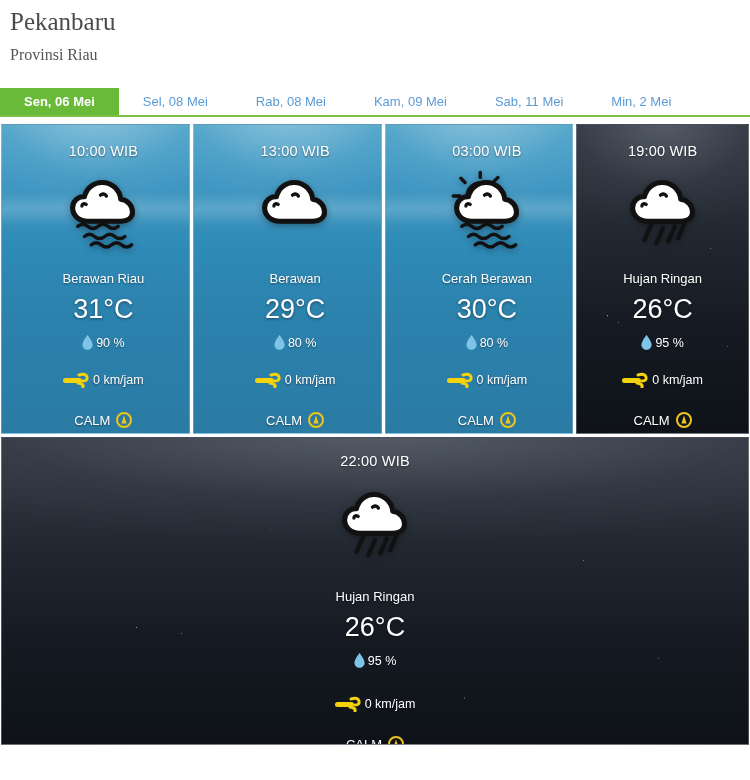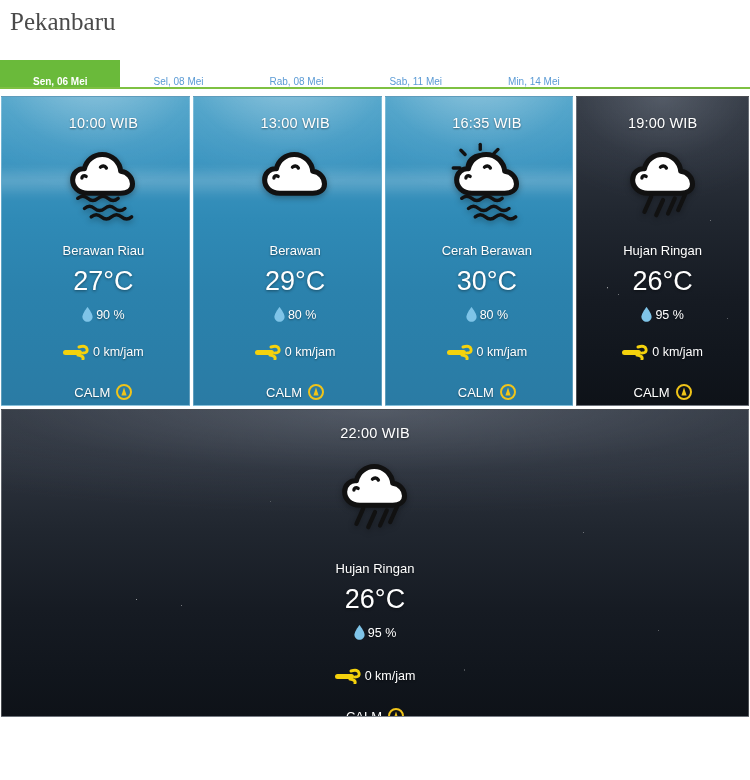--- a/index.html
+++ b/index.html
@@ -33,25 +33,25 @@
   
   .tabbar {
     margin-top: 22px;
     height: 29px;
     display: flex;
     align-items: stretch;
     border-bottom: 2px solid #7ec142;
     padding-left: 0;
   }
   .tab {
-    font-size: 10px;
+    font-size: 13px;
     color: #5b9bd5;
-    padding: 0 33px;
-    display: flex;
-    align-items: flex-end;
+    padding: 0 24px;
+    display: flex;
+    align-items: center;
     justify-content: center;
     white-space: nowrap;
     cursor: pointer;
     background: transparent;
     border: none;
     font-family: "Liberation Sans", sans-serif;
   }
   .tab.active {
     background: #6aba3a;
     color: #ffffff;
@@ -171,56 +171,60 @@
 
   svg { display: block; }
 </style>
 </head>
 <body>
 
 <div class="page">
 
   <div class="header">
     <div class="city-title">Pekanbaru</div>
+    <div class="province">Provinsi Riau</div>
   </div>
 
   <div class="tabbar" id="tabbar">
       <div class="tab active">
         <span>Sen, 06 Mei</span>
       </div>
       <div class="tab">
         <span>Sel, 08 Mei</span>
       </div>
       <div class="tab">
         <span>Rab, 08 Mei</span>
       </div>
       <div class="tab">
+        <span>Kam, 09 Mei</span>
+      </div>
+      <div class="tab">
         <span>Sab, 11 Mei</span>
       </div>
       <div class="tab">
-        <span>Min, 14 Mei</span>
+        <span>Min, 2 Mei</span>
       </div>
     </div>
 
   <div class="cards-row" id="cards-row">
       <div class="card sky-day">
         <div class="card-inner">
           <div class="card-time">10:00 WIB</div>
           <div class="icon-area">
             <svg width="86" height="86" viewBox="-4 -6 96 102" style="filter:drop-shadow(0 2px 3px rgba(0,0,0,0.35))">
               <path d="M26 56 C14 56 8 48 8 40 C8 32 15 26 22 27 C24 17 33 10 43 10 C55 10 64 19 65 30 C73 31 79 37 79 45 C79 52 73 56 65 56 Z" fill="#ffffff" stroke="#111111" stroke-width="6" stroke-linejoin="round"></path>
               <path d="M24 36 C21 34 19 36 19 38" fill="none" stroke="#111111" stroke-width="4" stroke-linecap="round"></path>
               <path d="M48 26 C46 23 43 23 41 25" fill="none" stroke="#111111" stroke-width="4" stroke-linecap="round"></path>
               <path d="M14 62 q 6 -5 12 0 q 6 5 12 0 q 6 -5 12 0 q 6 5 12 0" fill="none" stroke="#111111" stroke-width="4" stroke-linecap="round"></path>
               <path d="M22 74 q 6 -5 12 0 q 6 5 12 0 q 6 -5 12 0 q 6 5 12 0" fill="none" stroke="#111111" stroke-width="4" stroke-linecap="round"></path>
               <path d="M30 84 q 6 -5 12 0 q 6 5 12 0 q 6 -5 12 0 q 6 5 12 0" fill="none" stroke="#111111" stroke-width="4" stroke-linecap="round"></path>
             </svg>
           </div>
           <div class="cond-label">Berawan Riau</div>
-          <div class="temp">27°C</div>
+          <div class="temp">31°C</div>
           <div class="metric-row humidity-row">
             <svg width="11" height="15" viewBox="0 0 11 15">
               <path d="M5.5 0 C5.5 0 10.6 6.4 10.6 9.8 C10.6 12.7 8.3 14.8 5.5 14.8 C2.7 14.8 0.4 12.7 0.4 9.8 C0.4 6.4 5.5 0 5.5 0 Z" fill="#7fc4e8"></path>
             </svg>
             <span>90 %</span>
           </div>
           <div class="metric-row wind-row">
             <svg width="28" height="16" viewBox="0 0 28 16">
               <rect x="0" y="6" width="19" height="5" rx="2.5" fill="#f5d20c"></rect>
               <path d="M16 3 q7 -2 8 2 q1 4 -4 4" fill="none" stroke="#f5d20c" stroke-width="3" stroke-linecap="round"></path>
@@ -271,21 +275,21 @@
               <svg width="16" height="16" viewBox="0 0 16 16">
                 <circle cx="8" cy="8" r="7" fill="none" stroke="#f0c419" stroke-width="2"></circle>
                 <path d="M8 3.4 L10.6 11.6 L5.4 11.6 Z" fill="#f0c419"></path>
               </svg>
             </span>
           </div>
         </div>
       </div>
       <div class="card sky-day">
         <div class="card-inner">
-          <div class="card-time">16:35 WIB</div>
+          <div class="card-time">03:00 WIB</div>
           <div class="icon-area">
             <svg width="86" height="86" viewBox="-4 -6 96 102" style="filter:drop-shadow(0 2px 3px rgba(0,0,0,0.35))">
               <circle cx="36" cy="26" r="15" fill="#f2d218" stroke="#111111" stroke-width="5"></circle>
               <path d="M36 4 L36 -2" stroke="#111111" stroke-width="4" stroke-linecap="round"></path>
               <path d="M18 10 L13 5" stroke="#111111" stroke-width="4" stroke-linecap="round"></path>
               <path d="M12 26 L4 26" stroke="#111111" stroke-width="4" stroke-linecap="round"></path>
               <path d="M18 42 L13 47" stroke="#111111" stroke-width="4" stroke-linecap="round"></path>
               <path d="M52 9 L57 4" stroke="#111111" stroke-width="4" stroke-linecap="round"></path>
               <path d="M26 56 C14 56 8 48 8 40 C8 32 15 26 22 27 C24 17 33 10 43 10 C55 10 64 19 65 30 C73 31 79 37 79 45 C79 52 73 56 65 56 Z" fill="#ffffff" stroke="#111111" stroke-width="6" stroke-linejoin="round"></path>
               <path d="M24 36 C21 34 19 36 19 38" fill="none" stroke="#111111" stroke-width="4" stroke-linecap="round"></path>

